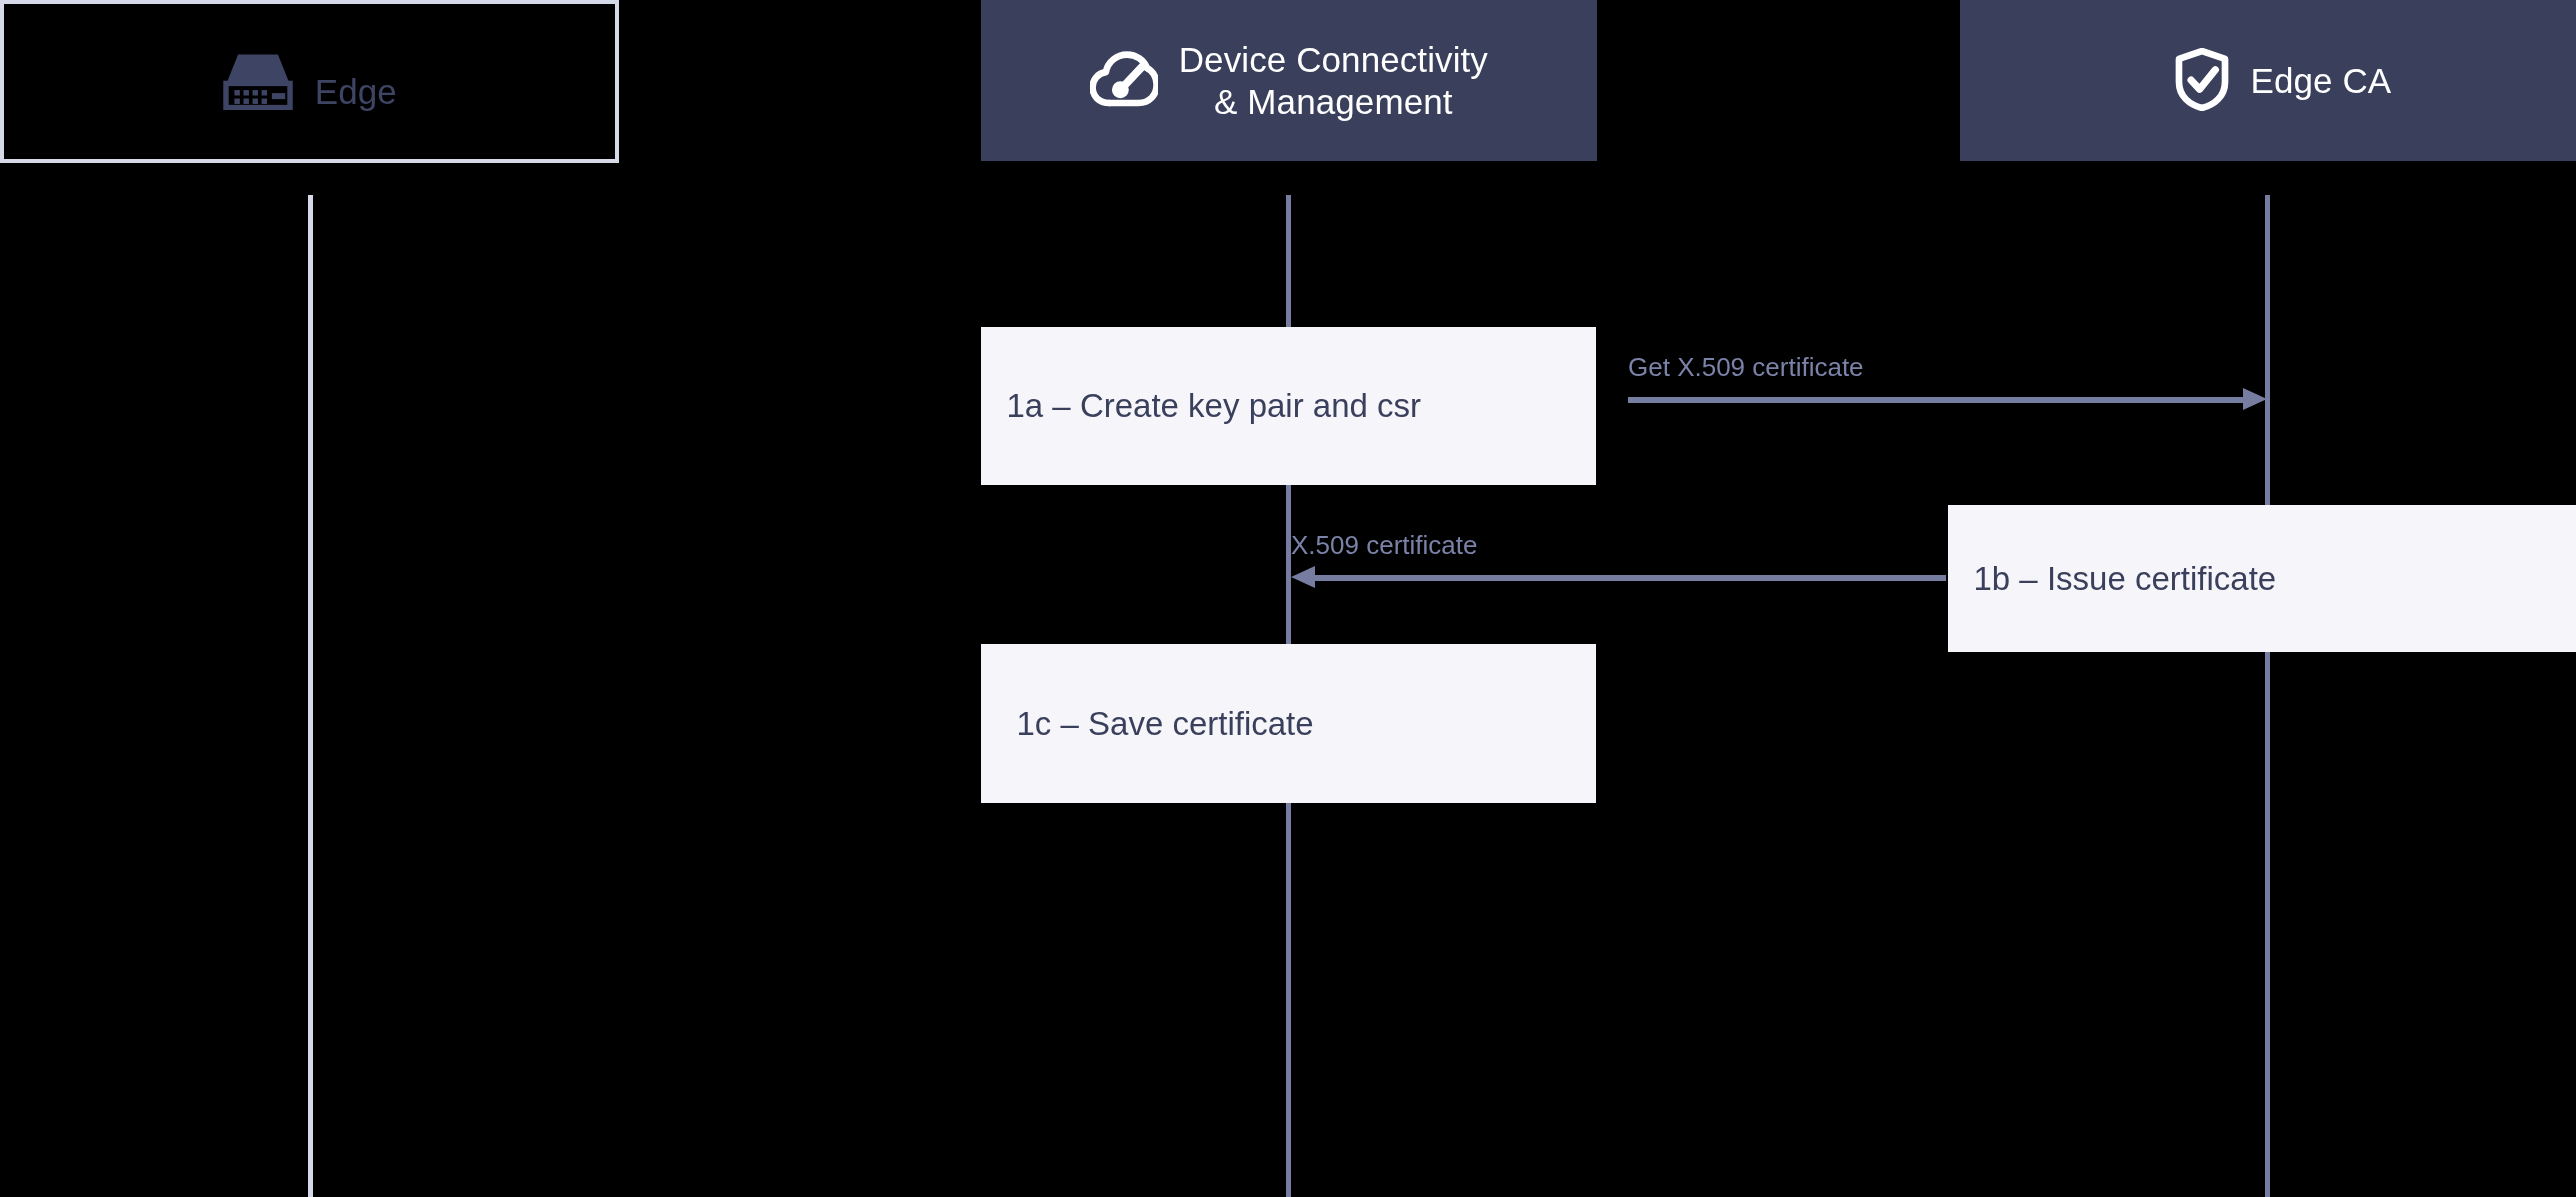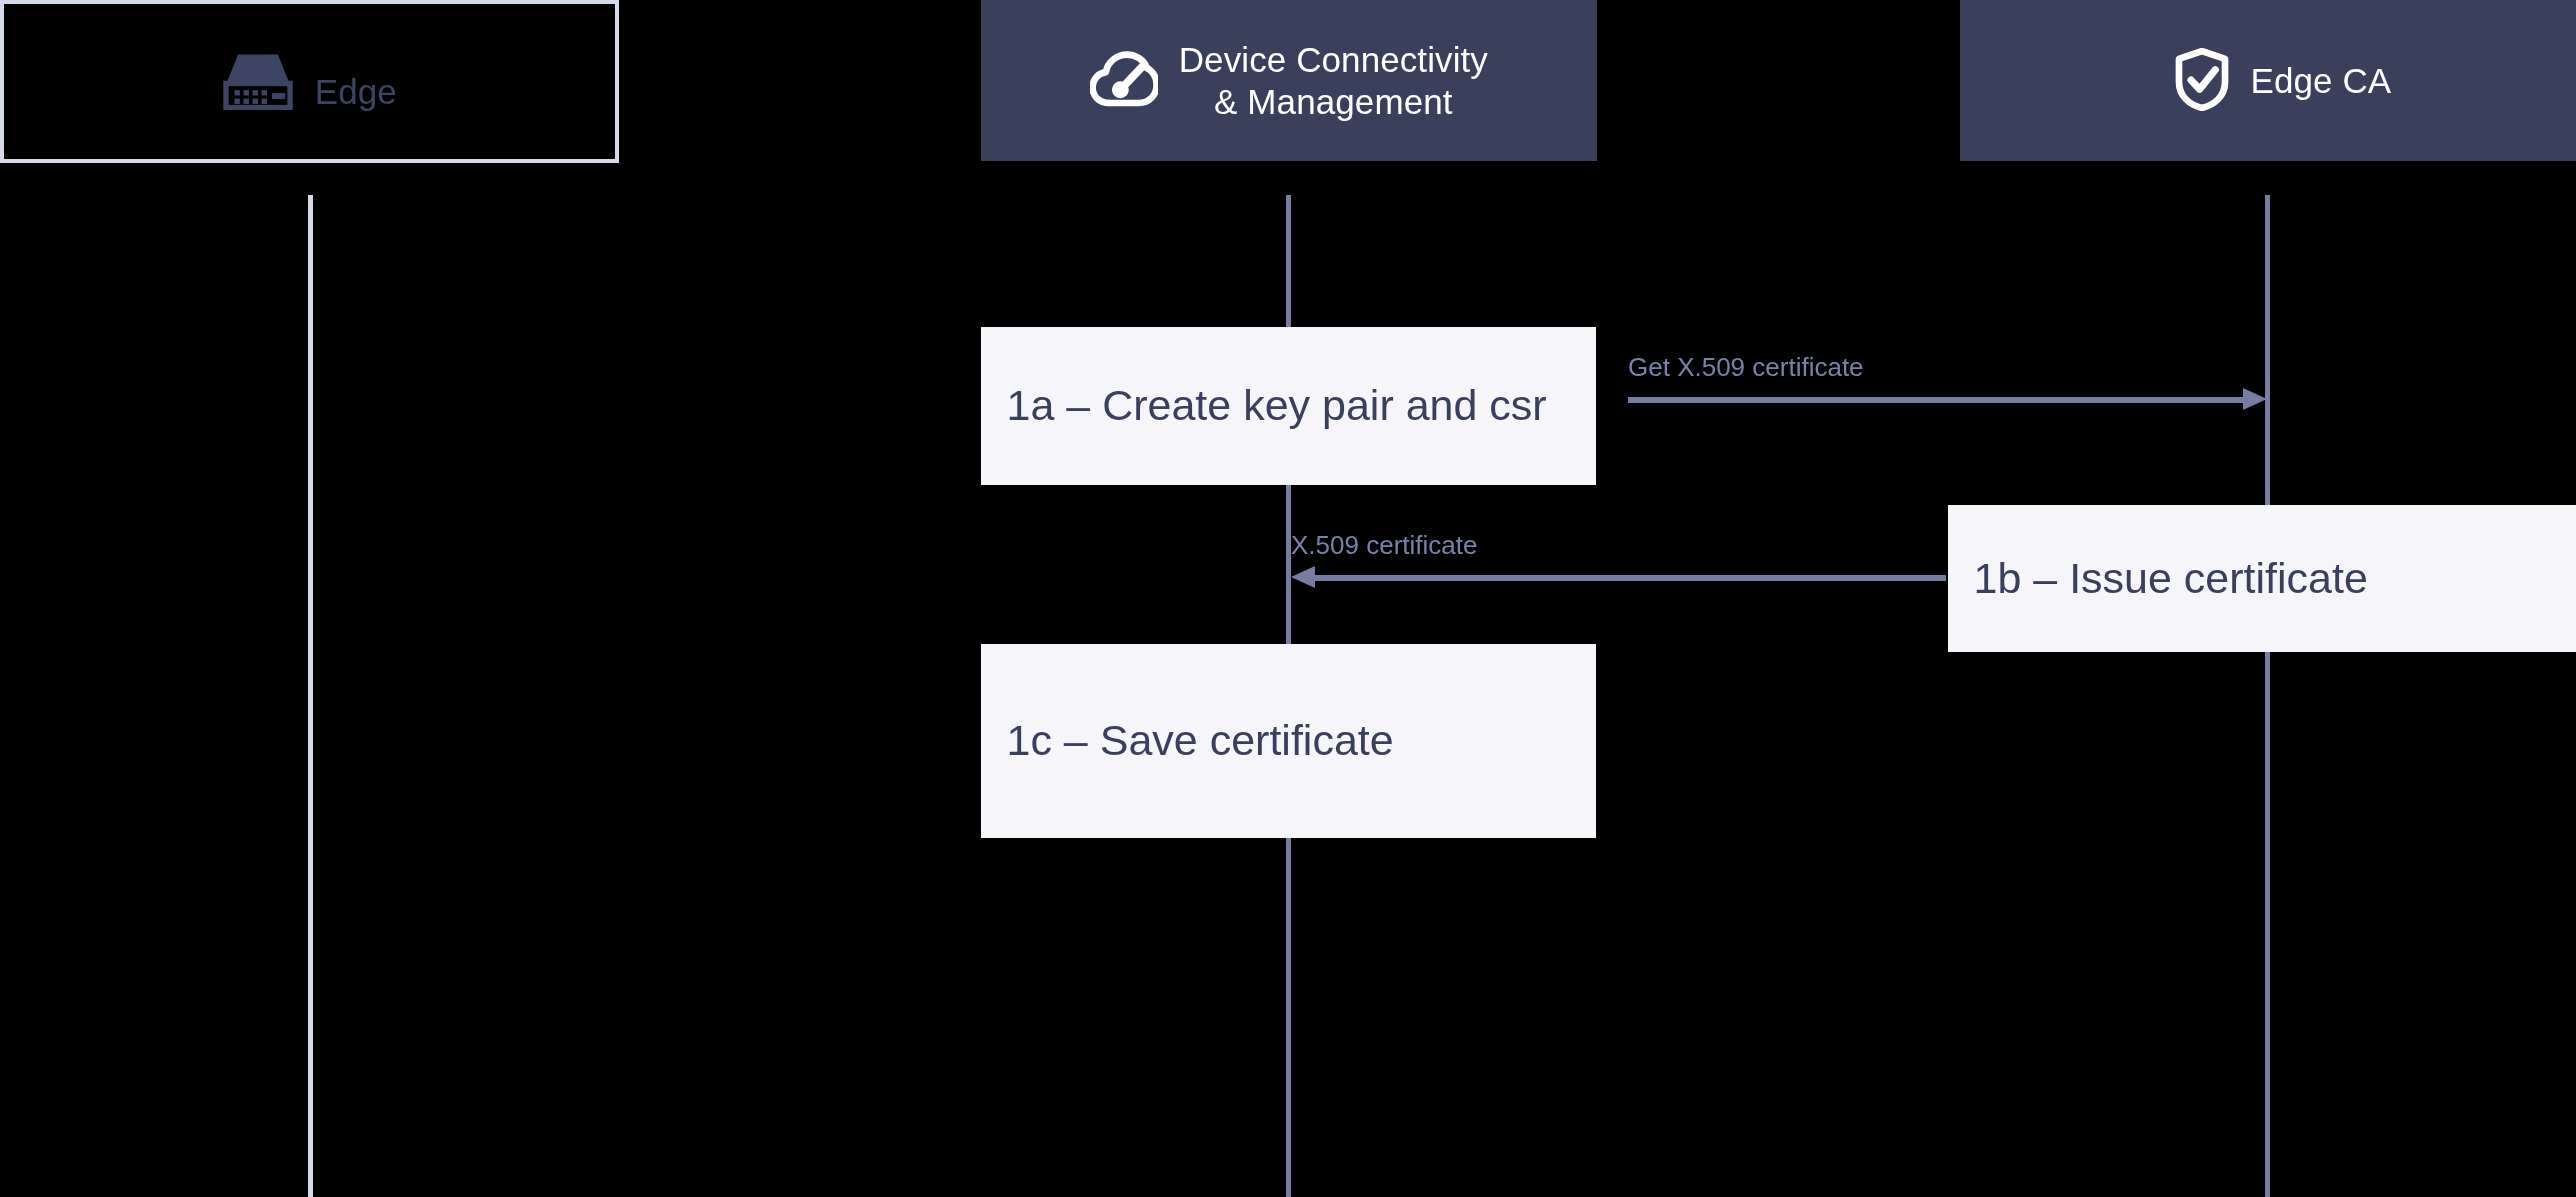--- a/index.html
+++ b/index.html
@@ -60,21 +60,21 @@
   
   .action-box {
     position: absolute;
     box-sizing: border-box;
     background: #f5f5fa;
     display: flex;
     align-items: center;
   }
   .action-box .a-label {
     color: #3a3f5c;
-    font-size: 43px;
+    font-size: 33px;
     line-height: 1.2;
     padding-left: 25.5px;
     white-space: nowrap;
   }
 
   
   .message { position: absolute; }
   .msg-line {
     position: absolute;
     height: 5.5px;
@@ -160,21 +160,21 @@
   </div>
 
   <div class="action-box" style="left:981px; top:327px; width:615px; height:158px;">
     <span class="a-label">1a – Create key pair and csr</span>
   </div>
 
   <div class="action-box" style="left:1948px; top:505px; width:657px; height:147px;">
     <span class="a-label">1b – Issue certificate</span>
   </div>
 
-  <div class="action-box" style="left:981px; top:644px; width:615px; height:194px;">
+  <div class="action-box" style="left:981px; top:644px; width:615px; height:159px;padding-left:10px;">
     <span class="a-label">1c – Save certificate</span>
   </div>
 
   <div class="message" style="left:0px; top:0px; width:0; height:0;">
     <div class="msg-line" style="left:1628px; top:397px; width:615px;"></div>
     <div class="msg-head right" style="left:2243px; top:388px;"></div>
     <div class="msg-label" style="left:1628px; top:352px; width:615px;">Get X.509 certificate</div>
   </div>
 
   <div class="message" style="left:0px; top:0px; width:0; height:0;">

